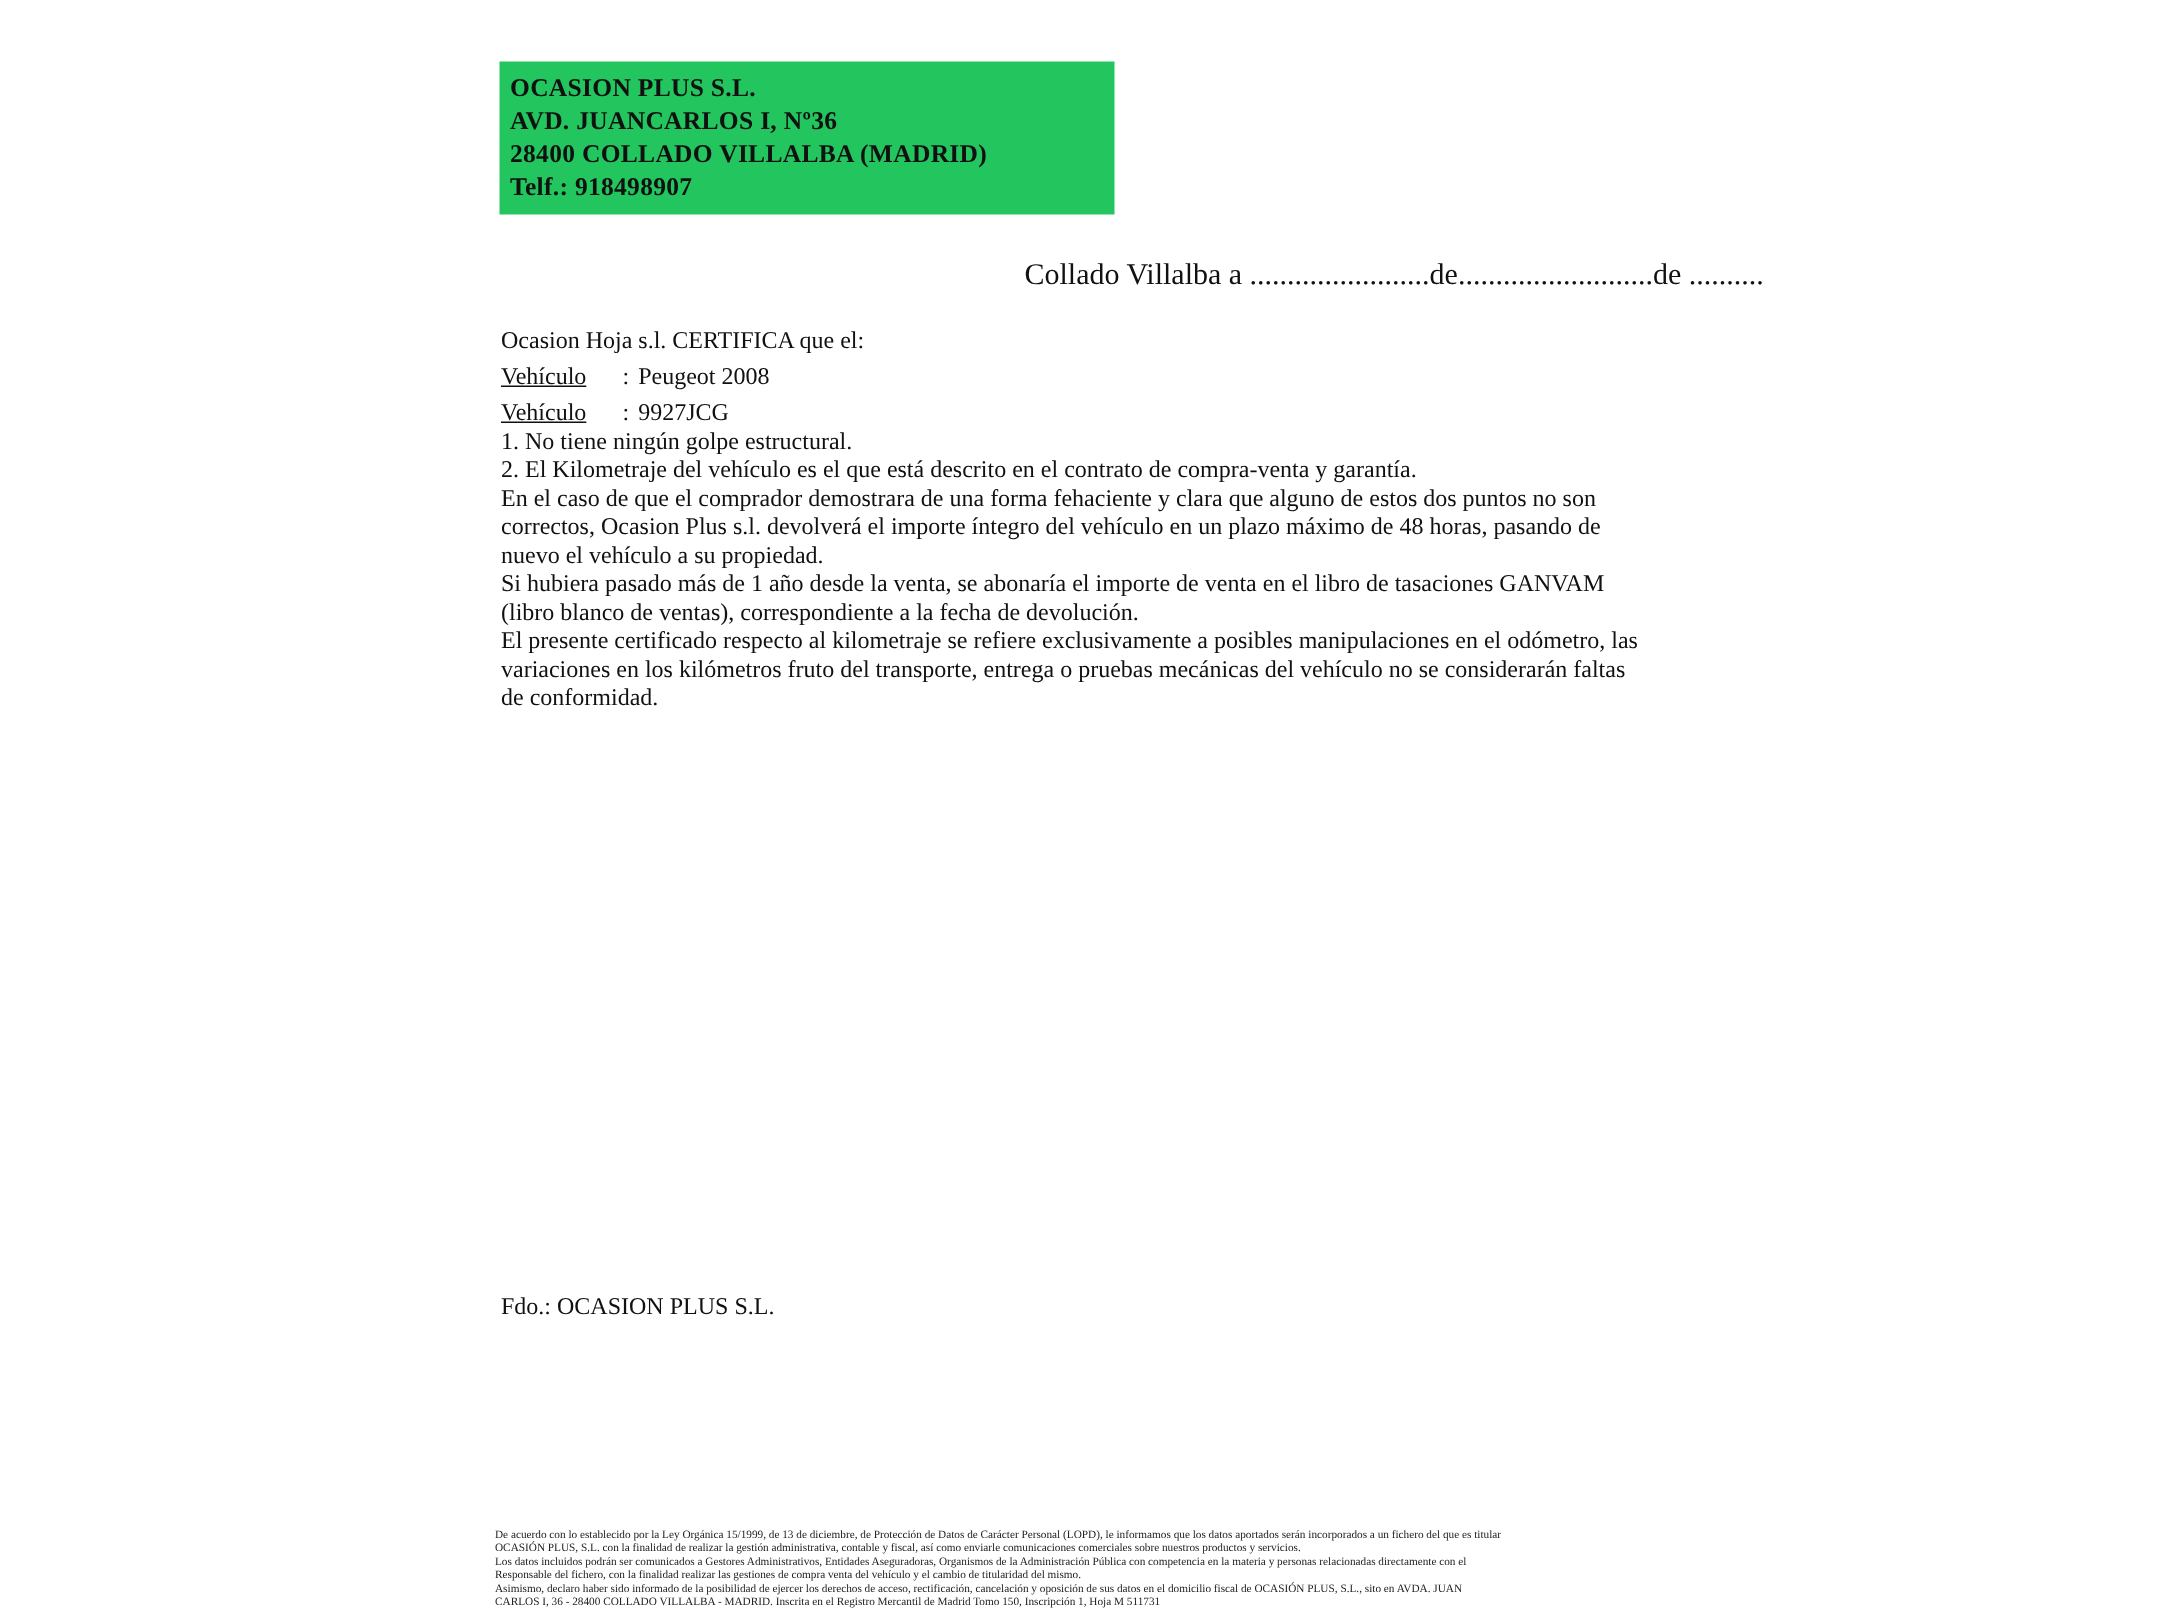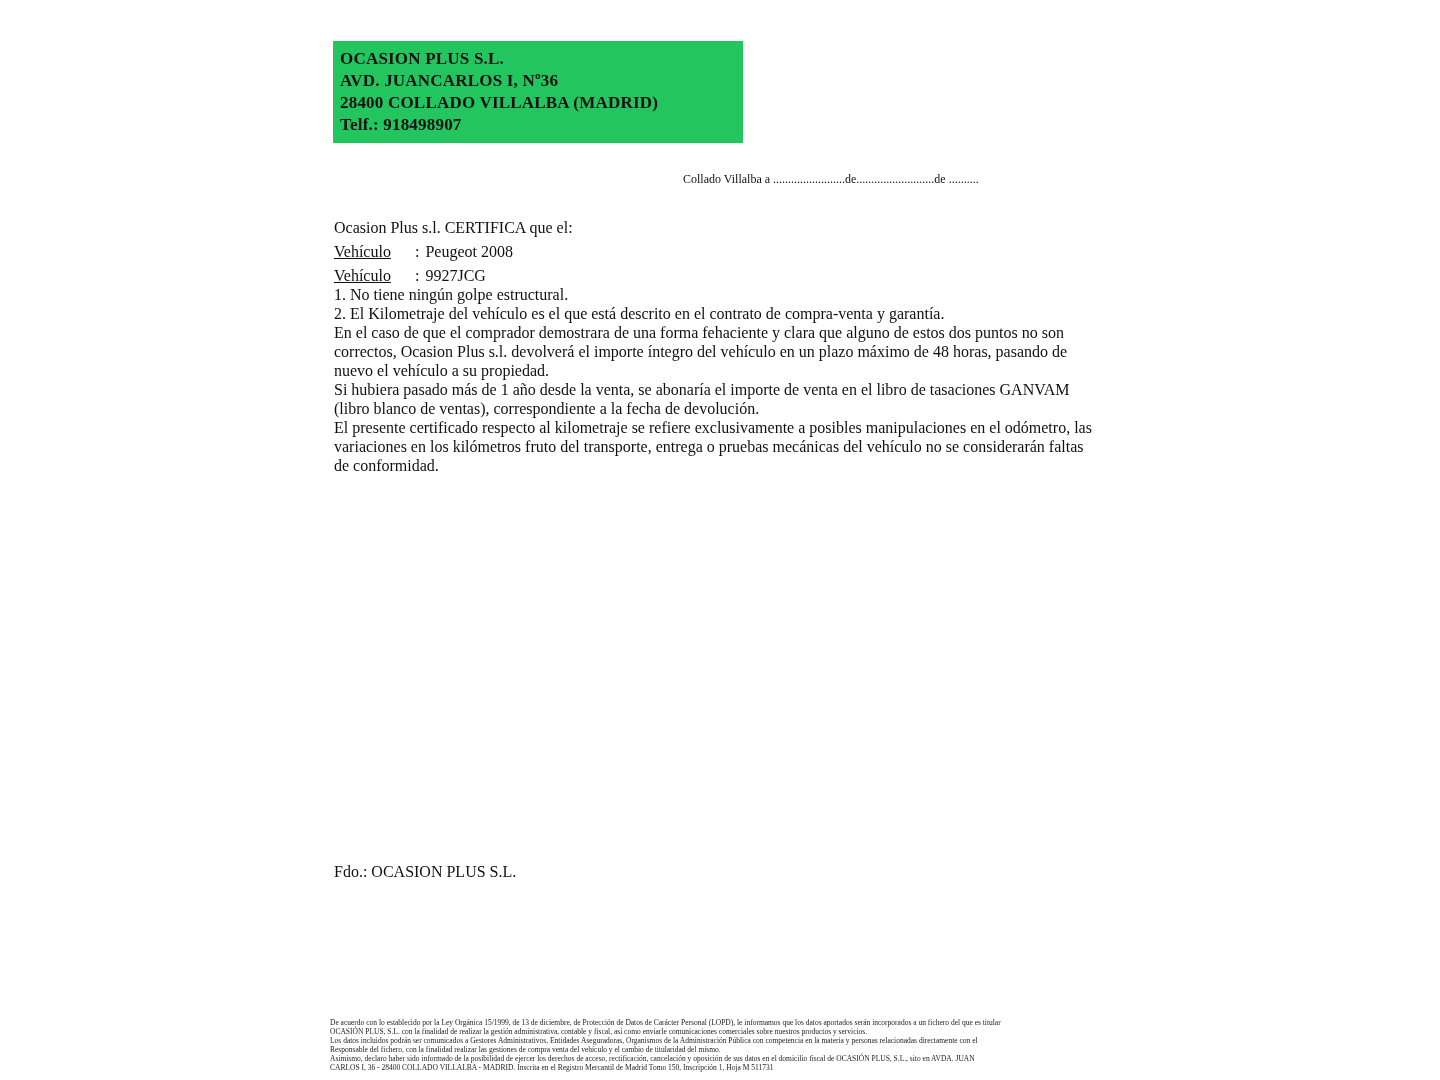--- a/index.html
+++ b/index.html
@@ -24,21 +24,21 @@
     font-weight: bold;
     font-size: 17px;
     line-height: 22px;
     letter-spacing: 0.2px;
     margin-top: 36px;
   }
   .date-line {
     position: absolute;
     left: 683px;
     top: 172px;
-    font-size: 12px;
+    font-size: 20px;
     white-space: nowrap;
   }
   .body-col {
     position: absolute;
     left: 334px;
     top: 218px;
     width: 766px;
     font-size: 16px;
     line-height: 19px;
   }
@@ -84,21 +84,21 @@
   <div class="header-box">
     <div>OCASION PLUS S.L.</div>
     <div>AVD. JUANCARLOS I, Nº36</div>
     <div>28400 COLLADO VILLALBA (MADRID)</div>
     <div>Telf.: 918498907</div>
   </div>
 
   <div class="date-line">Collado Villalba a ........................de..........................de ..........</div>
 
   <div class="body-col">
-    <p class="intro">Ocasion Plus s.l. CERTIFICA que el:</p>
+    <p class="intro">Ocasion Hoja s.l. CERTIFICA que el:</p>
 
     <div class="field">
       <span class="field-label">Vehículo</span><span class="field-sep">:</span><span>Peugeot 2008</span>
     </div>
 
     <div class="field">
       <span class="field-label">Vehículo</span><span class="field-sep">:</span><span>9927JCG</span>
     </div>
 
     <p class="point-1">1. No tiene ningún golpe estructural.</p>

